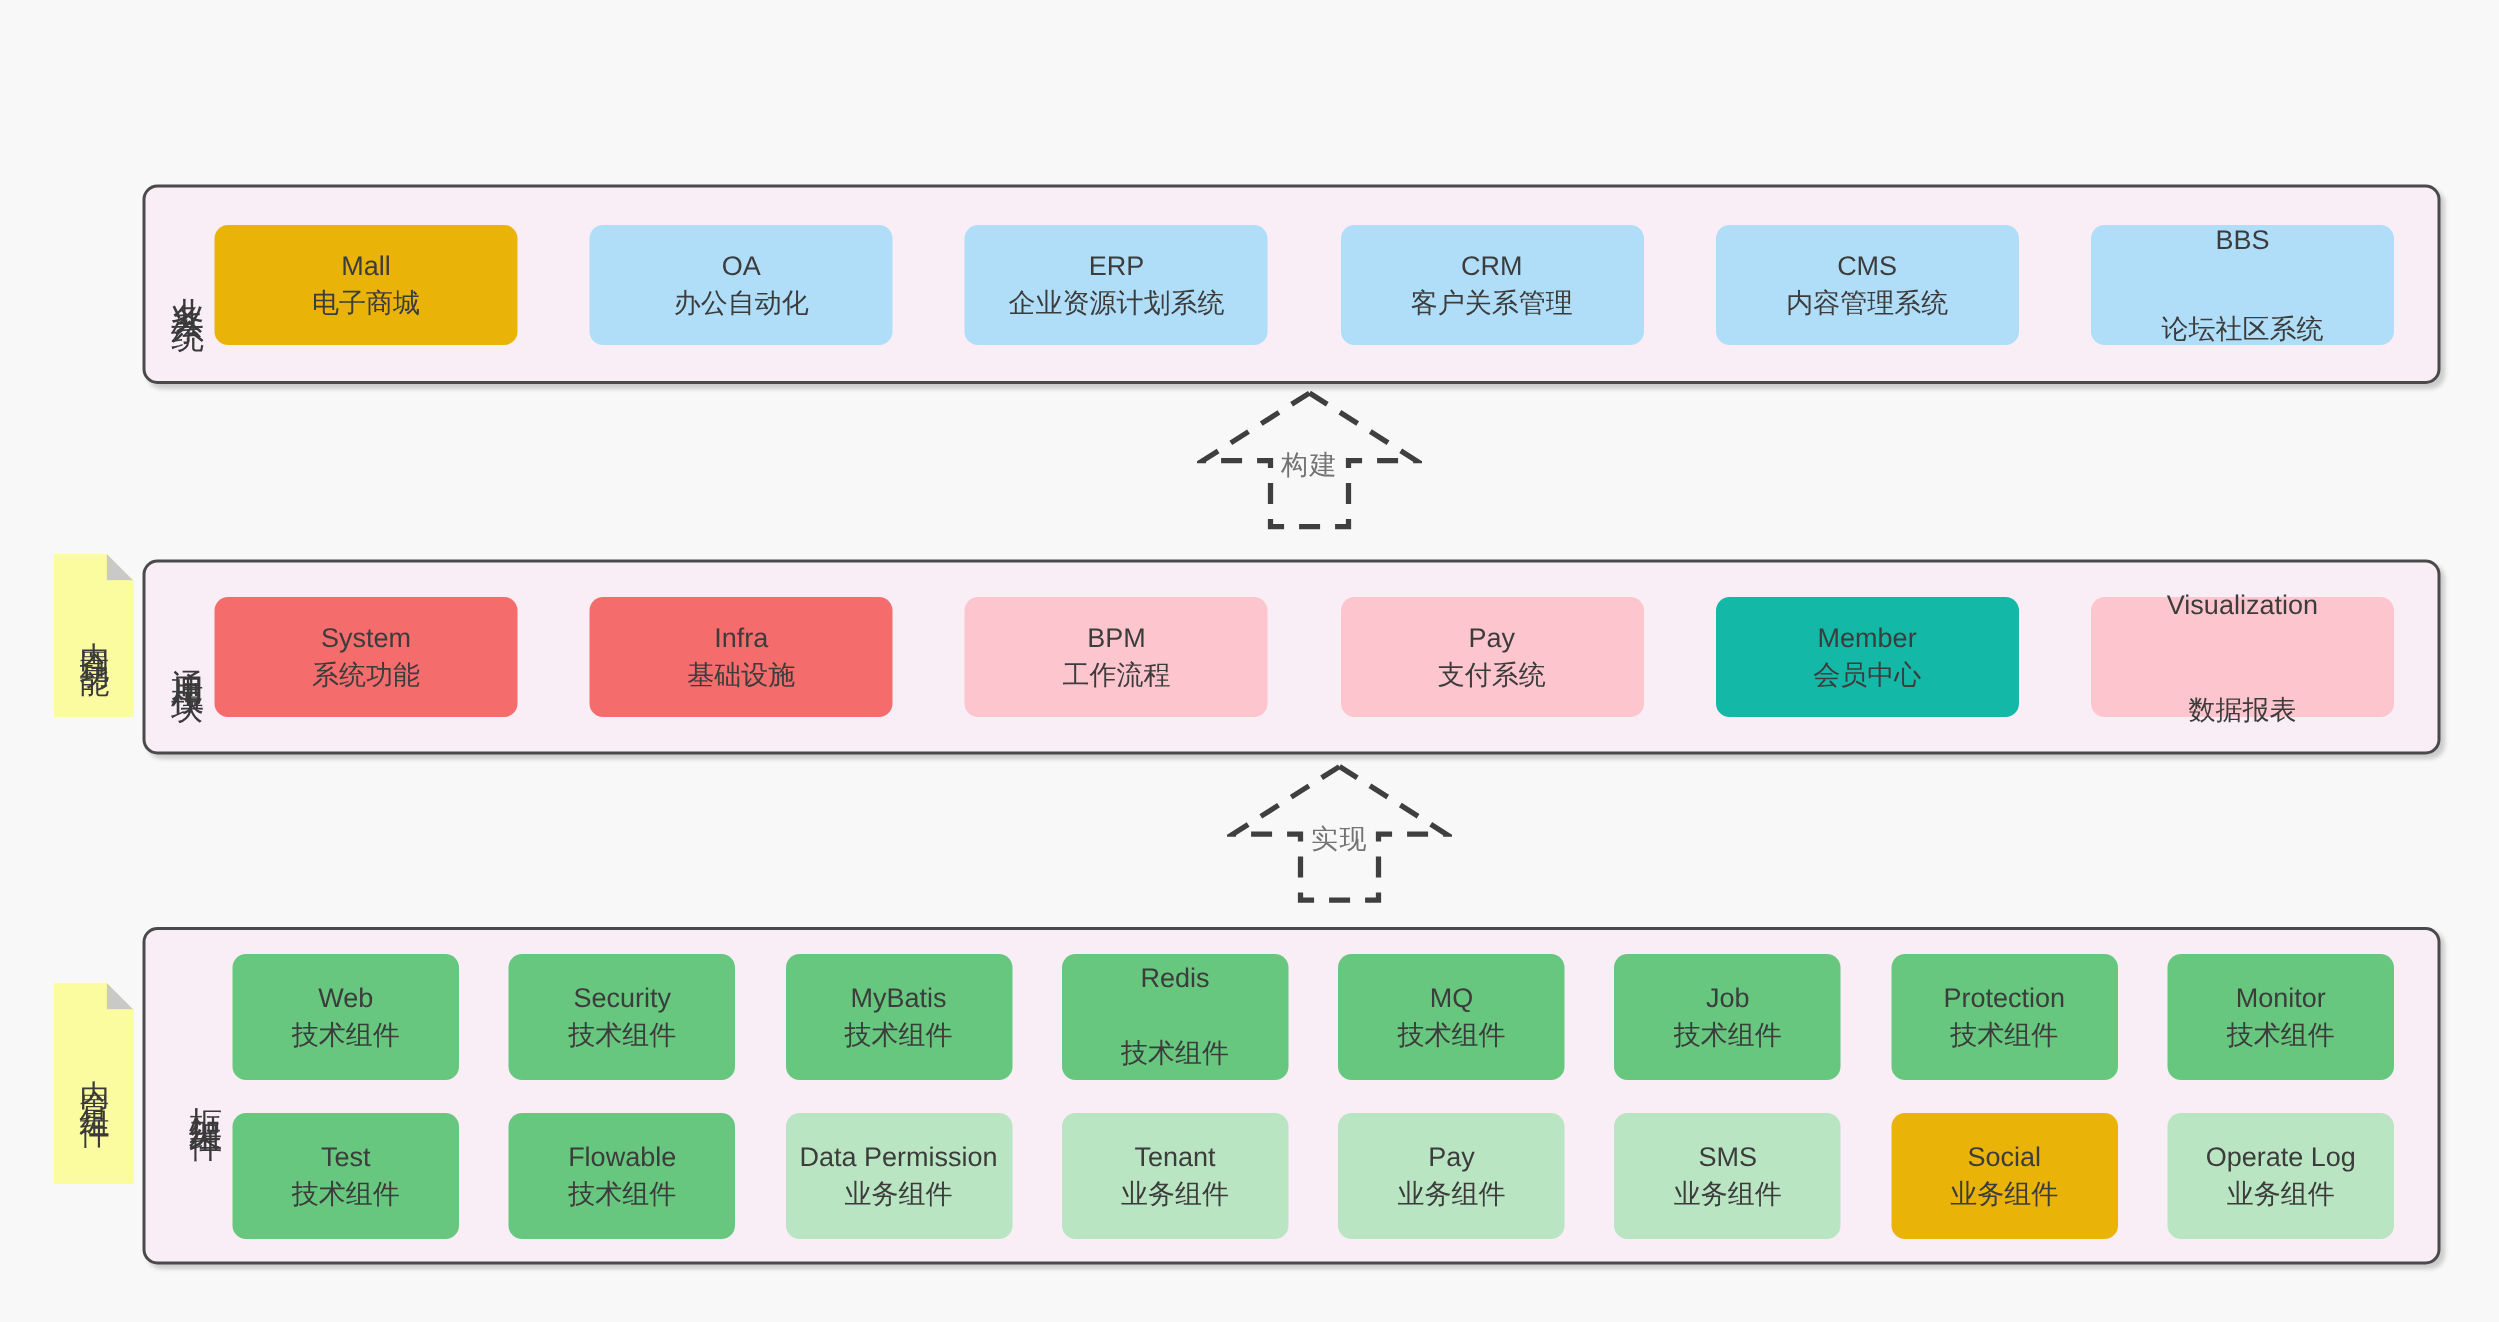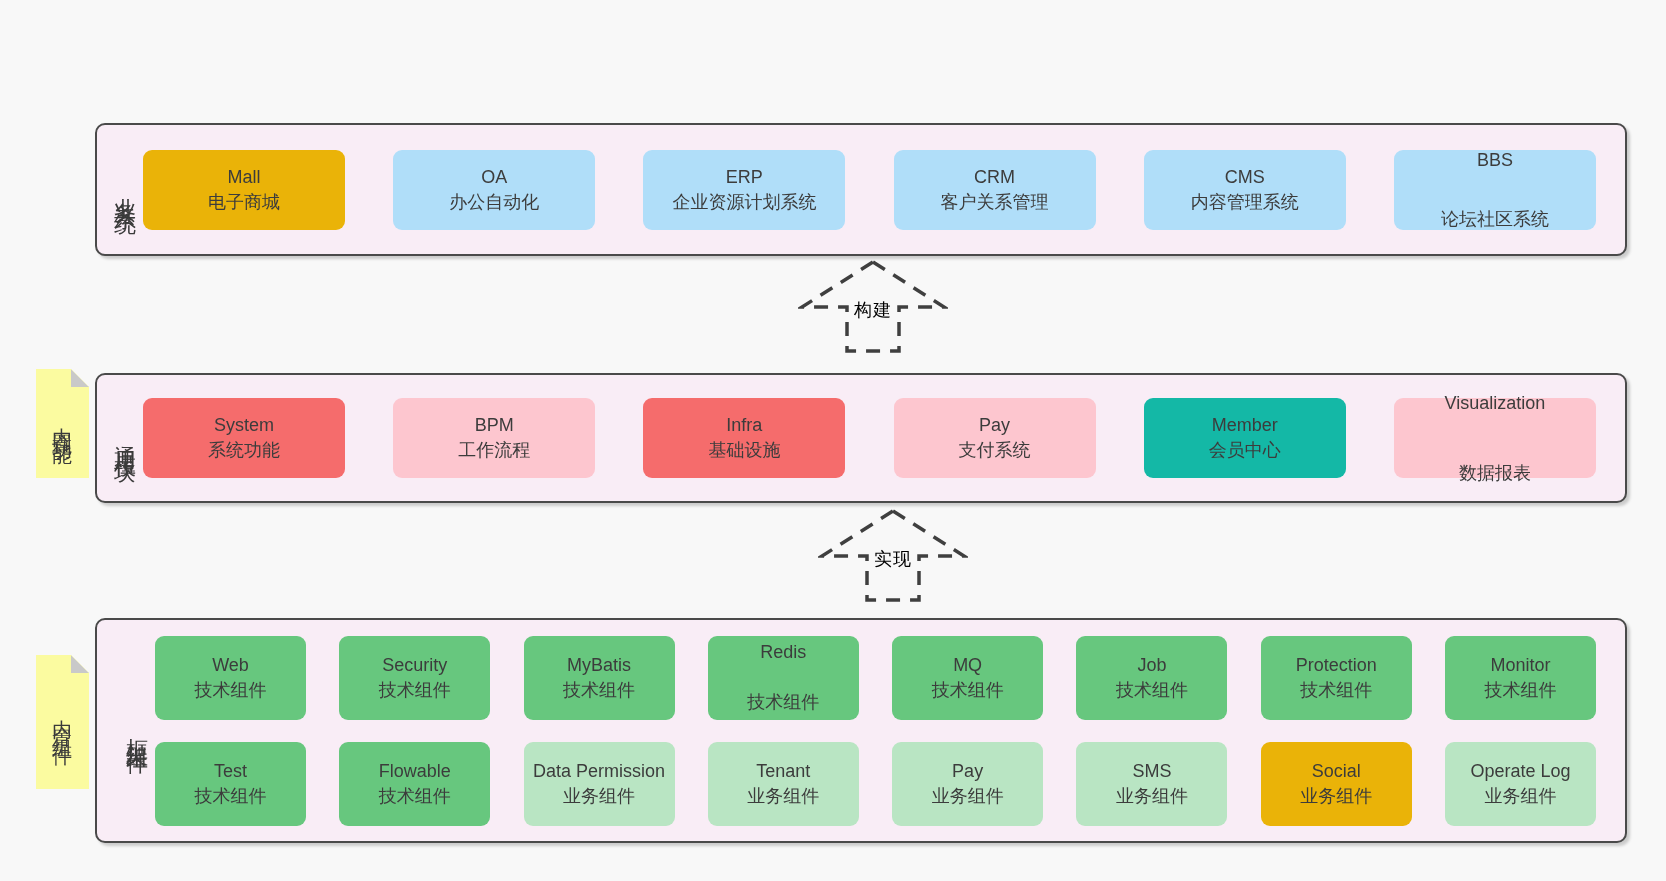--- a/index.html
+++ b/index.html
@@ -82,21 +82,21 @@
     height: 95px;
   }
   .arrow svg { position: absolute; left: 0; top: 0; }
   .arrow-1 { left: 798px; top: 259px; }
   .arrow-2 { left: 818px; top: 508px; }
   .arrow-label {
     position: absolute;
     left: 50%; top: 54%;
     transform: translate(-50%, -50%);
     font-size: 18px;
-    color: #000000;
+    color: #737373;
     background: #f8f8f8;
     padding: 0 3px;
     letter-spacing: 1px;
   }
 
   
   .sticky {
     position: absolute;
     background: #fbfba0;
     box-shadow: 1px 2px 2px rgba(0,0,0,0.15);
@@ -174,27 +174,27 @@
   </div>
 
   <section class="layer layer-2">
     <div class="side-label">通用模块</div>
     <div class="rows-host">
         <div class="box-row">
           <div class="box box-wide" style="background: rgb(245, 108, 108);">
             <div class="box-name">System</div>
             <div class="box-desc">系统功能</div>
           </div>
+          <div class="box box-wide" style="background: rgb(245, 108, 108);">
+            <div class="box-name">Infra</div>
+            <div class="box-desc">基础设施</div>
+          </div>
           <div class="box box-wide" style="background: rgb(253, 198, 207);">
             <div class="box-name">BPM</div>
             <div class="box-desc">工作流程</div>
-          </div>
-          <div class="box box-wide" style="background: rgb(245, 108, 108);">
-            <div class="box-name">Infra</div>
-            <div class="box-desc">基础设施</div>
           </div>
           <div class="box box-wide" style="background: rgb(253, 198, 207);">
             <div class="box-name">Pay</div>
             <div class="box-desc">支付系统</div>
           </div>
           <div class="box box-wide" style="background: #14b8a6; align-items: center;">
             <div class="box-name">Member</div>
             <div class="box-desc">会员中心</div>
           </div>
           <div class="box box-wide" style="background: rgb(253, 198, 207); gap: 45px;">

